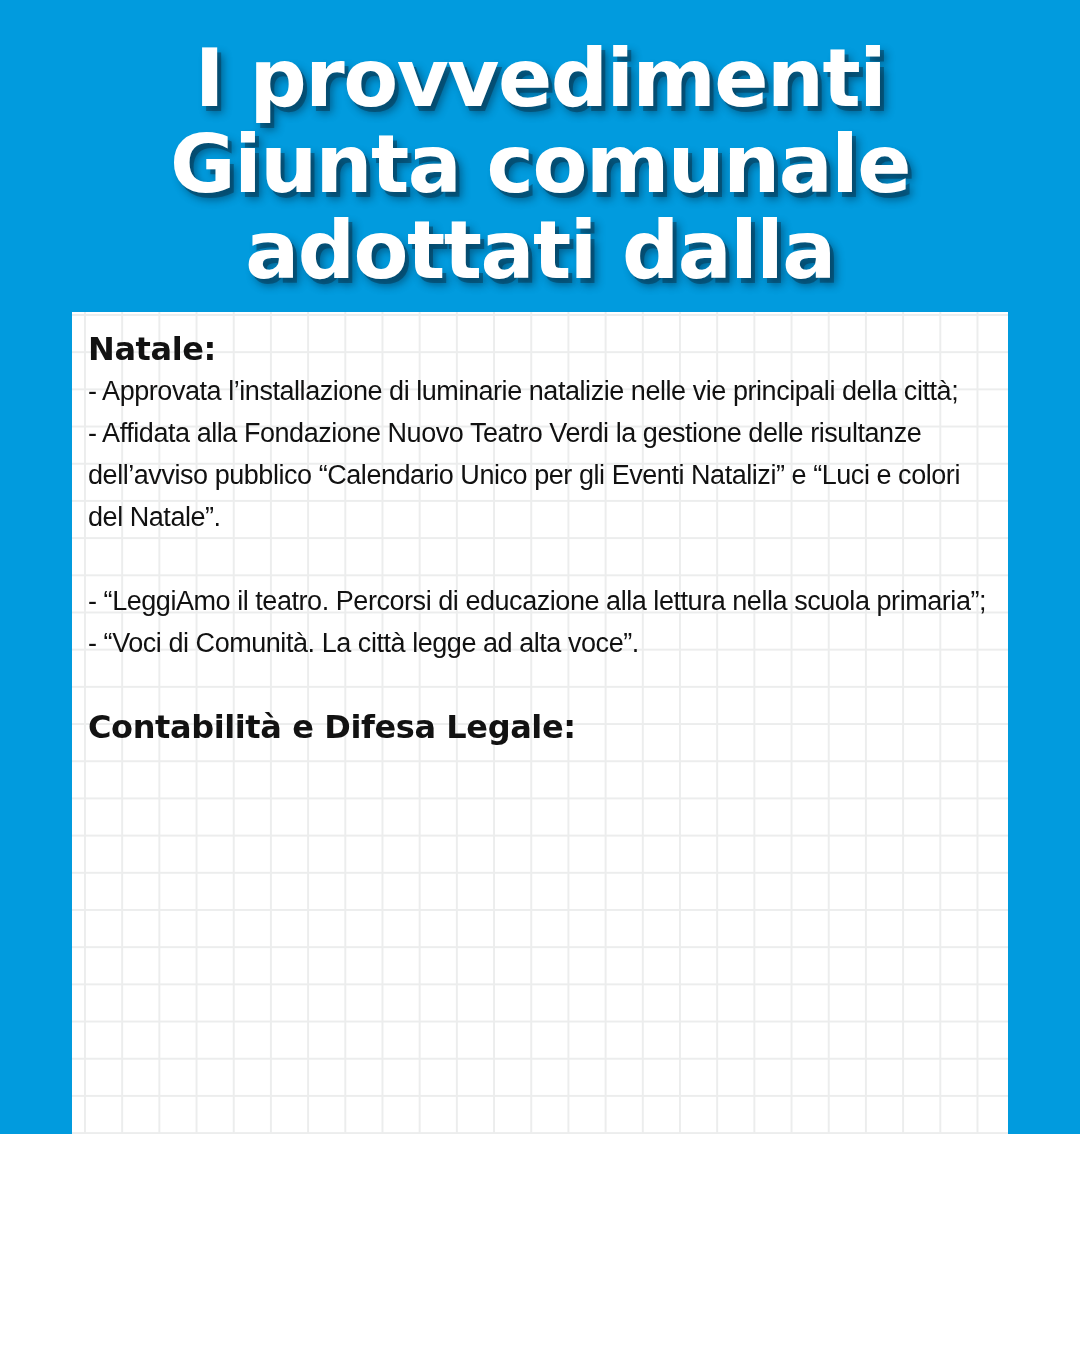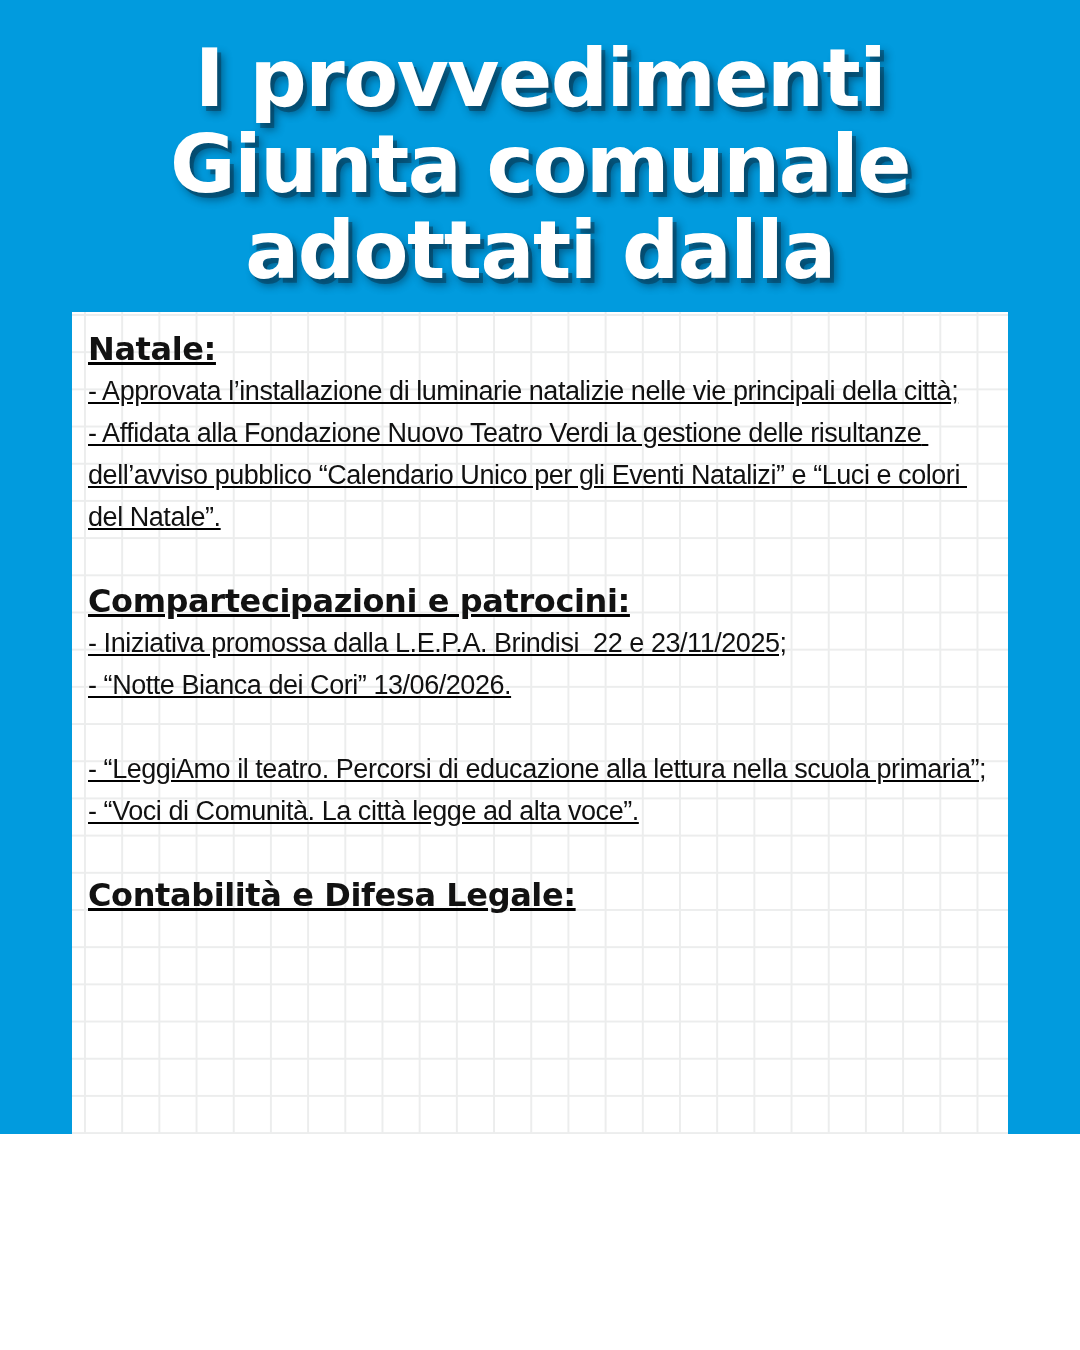--- a/index.html
+++ b/index.html
@@ -60,21 +60,20 @@
     background-position: 12px 2px;
     overflow: hidden;
     box-sizing: border-box;
   }
 
   .card-inner {
     position: absolute;
     left: 16px;
     top: 16px;
     right: 10px;
-    text-decoration: underline;
   }
 
   .section { margin: 0 0 42px 0; }
   .section:last-child { margin-bottom: 12px; }
 
   .section-heading {
     font-family: "DejaVu Sans", sans-serif;
     font-weight: 700;
     font-size: 32px;
     line-height: 42px;
@@ -108,25 +107,20 @@
 
   <div class="card">
     <div class="card-inner">
 
       <div class="section">
         <p class="section-heading">Natale:</p>
         <p class="section-body">- Approvata l’installazione di luminarie natalizie nelle vie principali della città;
 - Affidata alla Fondazione Nuovo Teatro Verdi la gestione delle risultanze dell’avviso pubblico “Calendario Unico per gli Eventi Natalizi” e “Luci e colori del Natale”.</p>
       </div>
 
-      <div class="section">
-        <p class="section-heading">Compartecipazioni e patrocini:</p>
-        <p class="section-body">- Iniziativa promossa dalla L.E.P.A. Brindisi  22 e 23/11/2025;
-- “Notte Bianca dei Cori” 13/06/2026.</p>
-      </div>
 
       <div class="section">
         <p class="section-body">- “LeggiAmo il teatro. Percorsi di educazione alla lettura nella scuola primaria”;
 - “Voci di Comunità. La città legge ad alta voce”.</p>
       </div>
 
       <div class="section">
         <p class="section-heading">Contabilità e Difesa Legale:</p>
       </div>
 

